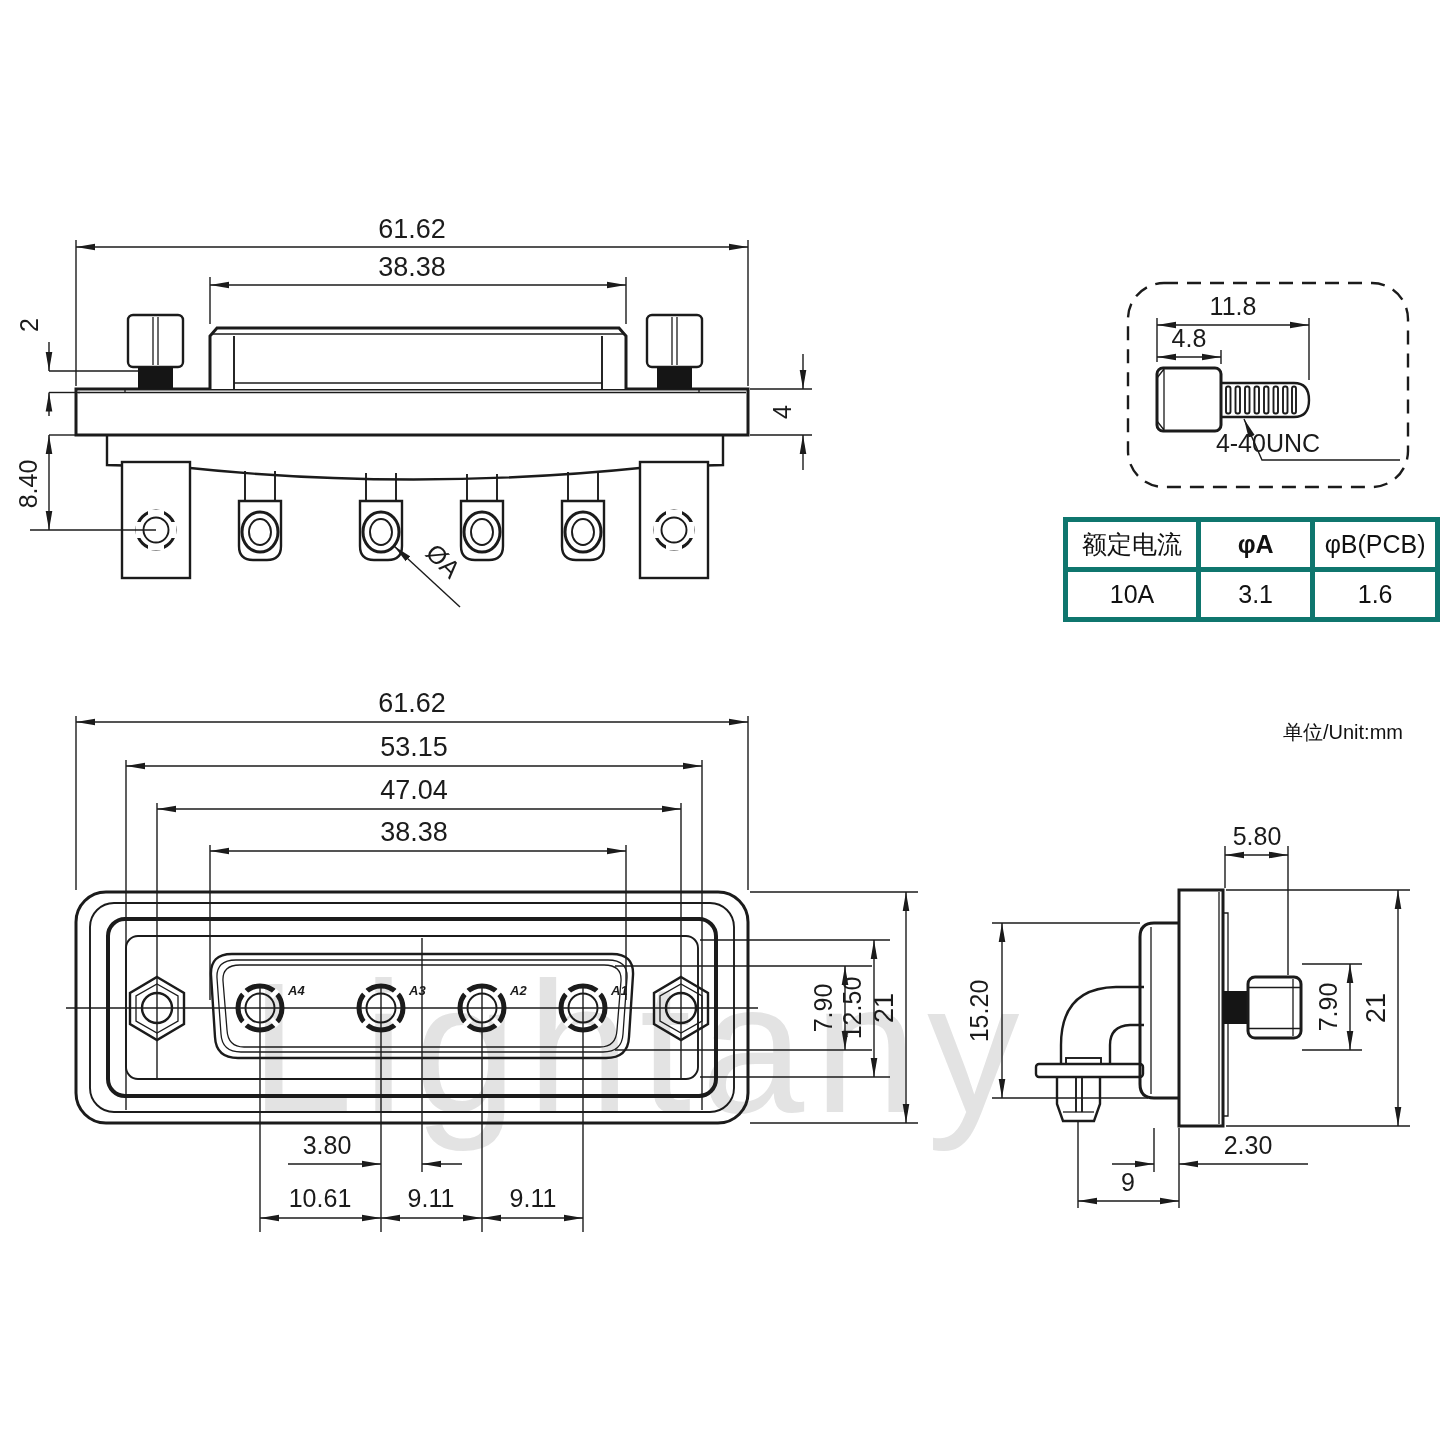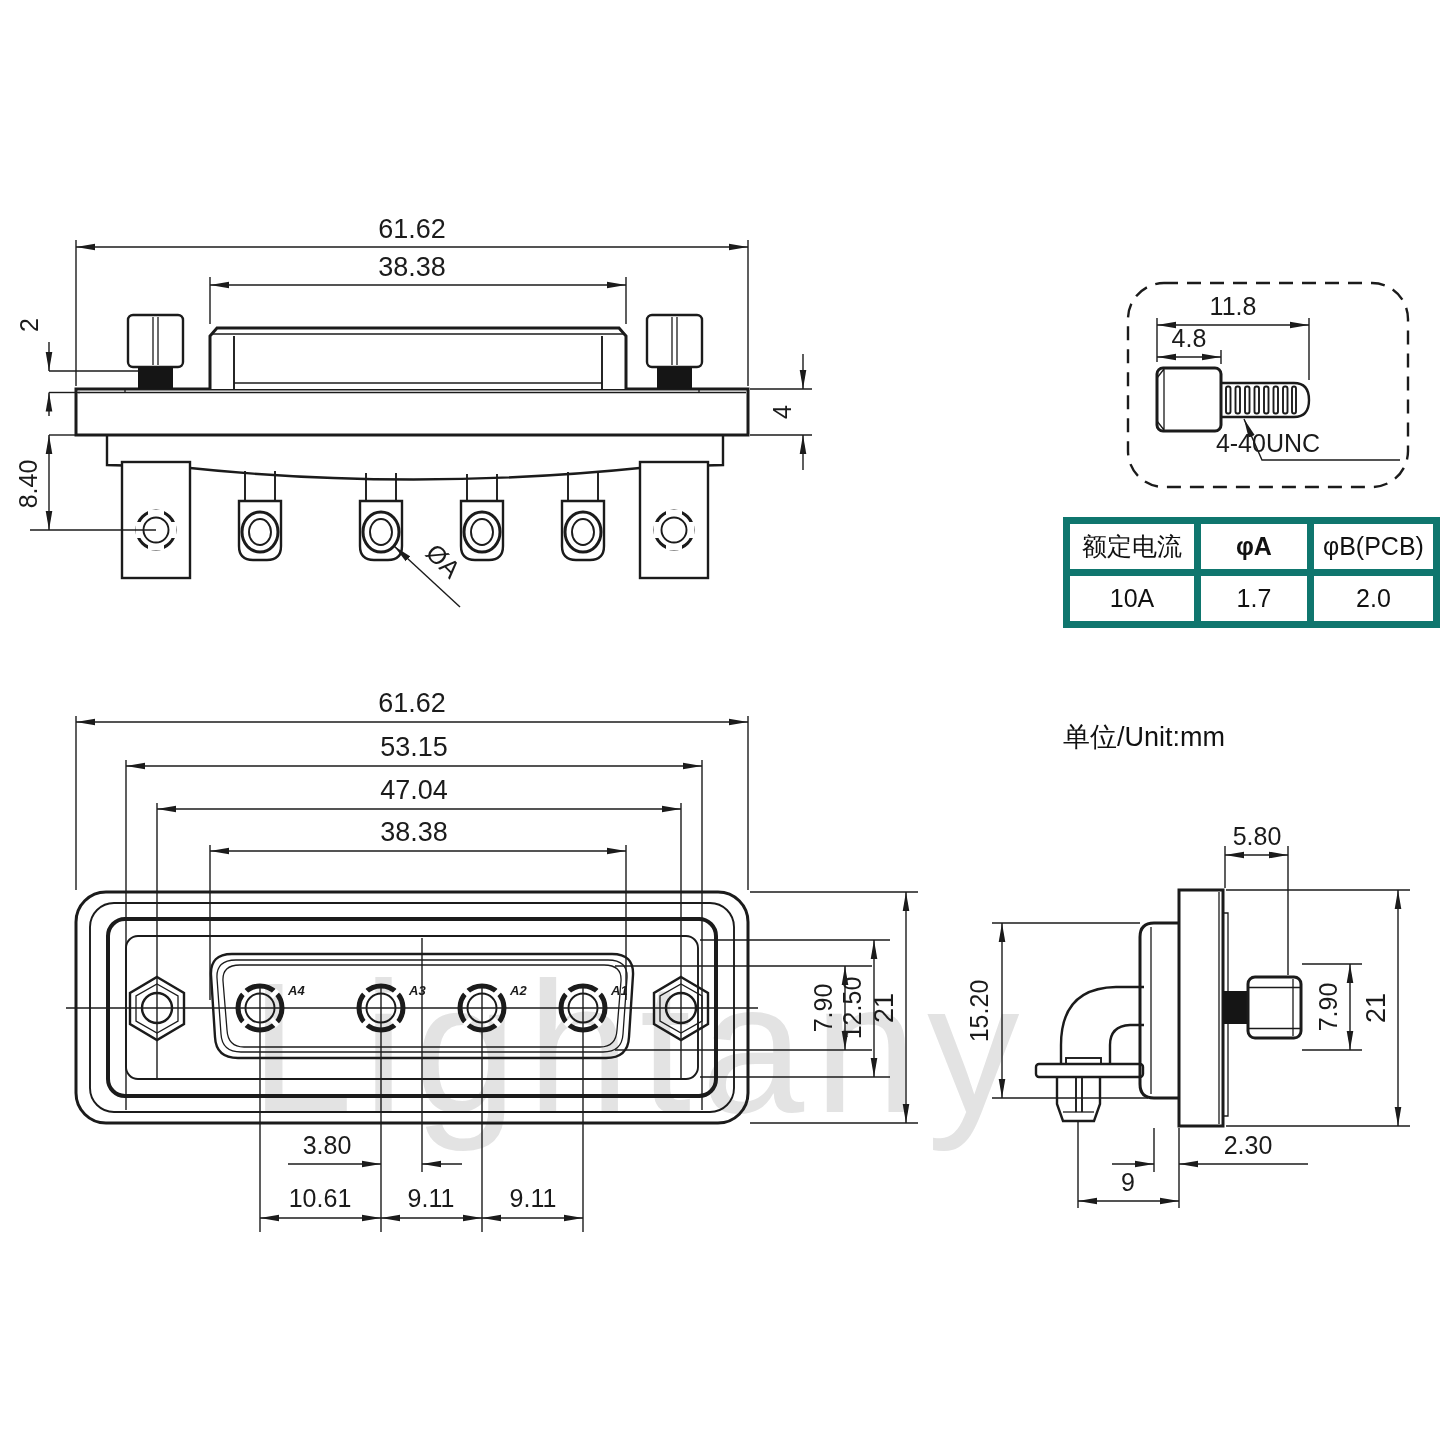--- a/index.html
+++ b/index.html
@@ -15,25 +15,25 @@
   .dim{stroke:#1b1b1b;stroke-width:1.4;fill:none;}
   .blk{fill:#151515;stroke:none;}
   .wfill{fill:#ffffff;}
   .wtick{stroke:#ffffff;stroke-width:5;fill:none;}
   text{fill:#1b1b1b;font-family:"Liberation Sans",sans-serif;}
   .dt{font-size:27px;text-anchor:middle;}
   .dts{font-size:25px;text-anchor:middle;}
   .pl{font-size:13px;font-weight:bold;font-style:italic;text-anchor:start;}
   .wm{font-size:185px;letter-spacing:10px;fill:#d2d2d2;opacity:0.62;font-weight:400;}
   #spec-table{position:absolute;left:1063px;top:517px;border-collapse:collapse;}
-  #spec-table th,#spec-table td{border:7px solid #0f766e;font-size:25px;font-weight:400;
+  #spec-table th,#spec-table td{border:5px solid #0f766e;font-size:25px;font-weight:400;
       text-align:center;vertical-align:middle;padding:4px;height:37px;color:#111;}
   #spec-table .c0{width:122px;} #spec-table .c1{width:103px;font-weight:bold;} #spec-table .c2{width:112px;margin-top:22px;}
-  #unit-note{position:absolute;left:1063px;top:719px;width:340px;
-      font-size:27px;color:#111;}
+  #unit-note{position:absolute;left:1063px;top:719px;width:340px;text-align:right;
+      font-size:20px;color:#111;}
 </style>
 </head>
 <body>
 
 <div id="canvas">
 
 <svg width="1440" height="1440" viewBox="0 0 1440 1440">
   <defs>
     <marker id="ar" viewBox="0 0 20 8" refX="19" refY="4" markerWidth="20" markerHeight="8" orient="auto-start-reverse" markerUnits="userSpaceOnUse">
       <path d="M0,0.7 L19,4 L0,7.3 Z" fill="#1b1b1b"></path>
@@ -345,21 +345,21 @@
 
 <table id="spec-table">
   <tbody>
         <tr>
     <th class="c0">额定电流</th>
     <th class="c1">φA</th>
     <th class="c2">φB(PCB)</th>
   </tr>
   <tr>
     <td>10A</td>
-    <td>1.7</td>
-    <td>2.0</td>
+    <td>3.1</td>
+    <td>1.6</td>
   </tr>
 </tbody>
     </table>
 
 <div id="unit-note">单位/Unit:mm</div>
 
 </div>
 
 </body></html>

